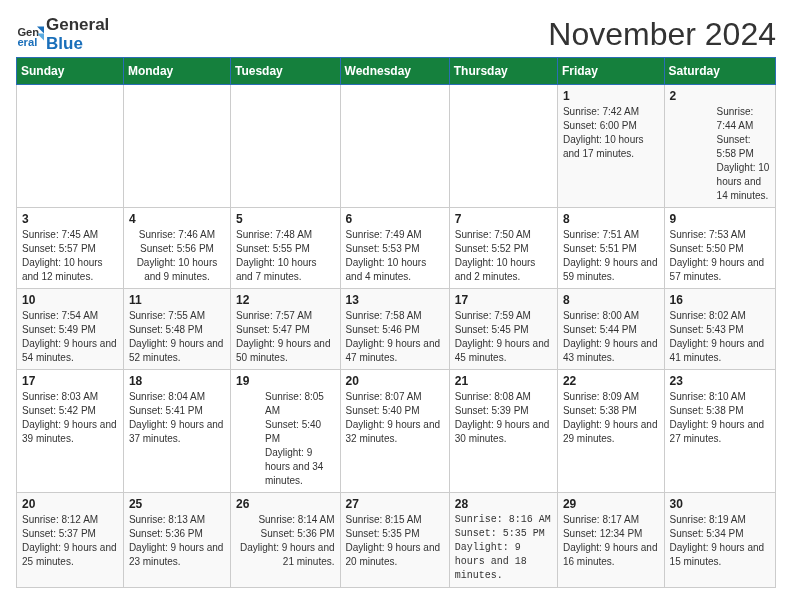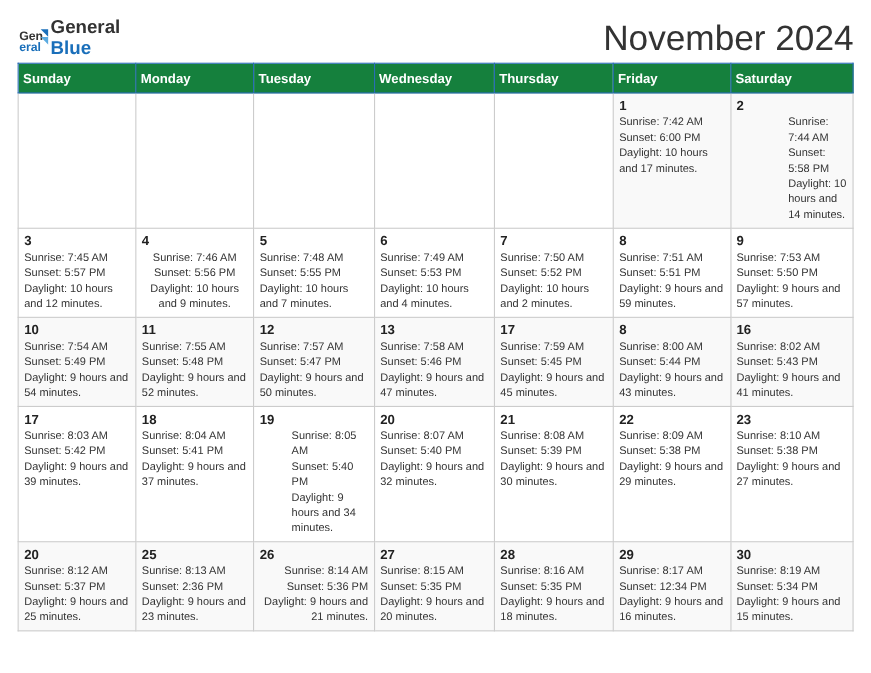--- a/index.html
+++ b/index.html
@@ -265,38 +265,38 @@
       <tr>
         <td>
           <span class="day-num">20</span>
           <div class="day-info" style="white-space: pre-line;">Sunrise: 8:12 AM
 Sunset: 5:37 PM
 Daylight: 9 hours and 25 minutes.</div>
         </td>
         <td>
           <span class="day-num">25</span>
           <div class="day-info" style="white-space: pre-line;">Sunrise: 8:13 AM
-Sunset: 2:36 PM
+Sunset: 5:36 PM
 Daylight: 9 hours and 23 minutes.</div>
         </td>
         <td>
           <span class="day-num">26</span>
           <div class="day-info" style="white-space: pre-line; text-align: right;">Sunrise: 8:14 AM
 Sunset: 5:36 PM
 Daylight: 9 hours and 21 minutes.</div>
         </td>
         <td>
           <span class="day-num">27</span>
           <div class="day-info" style="white-space: pre-line;">Sunrise: 8:15 AM
 Sunset: 5:35 PM
 Daylight: 9 hours and 20 minutes.</div>
         </td>
         <td>
           <span class="day-num">28</span>
-          <div class="day-info" style="white-space: pre-line;">Sunrise: 8:16 AM
+          <div class="day-info" style="white-space: pre-line; font-family: Liberation Mono, monospace;">Sunrise: 8:16 AM
 Sunset: 5:35 PM
 Daylight: 9 hours and 18 minutes.</div>
         </td>
         <td>
           <span class="day-num">29</span>
           <div class="day-info" style="white-space: pre-line;">Sunrise: 8:17 AM
 Sunset: 12:34 PM
 Daylight: 9 hours and 16 minutes.</div>
         </td>
         <td>

